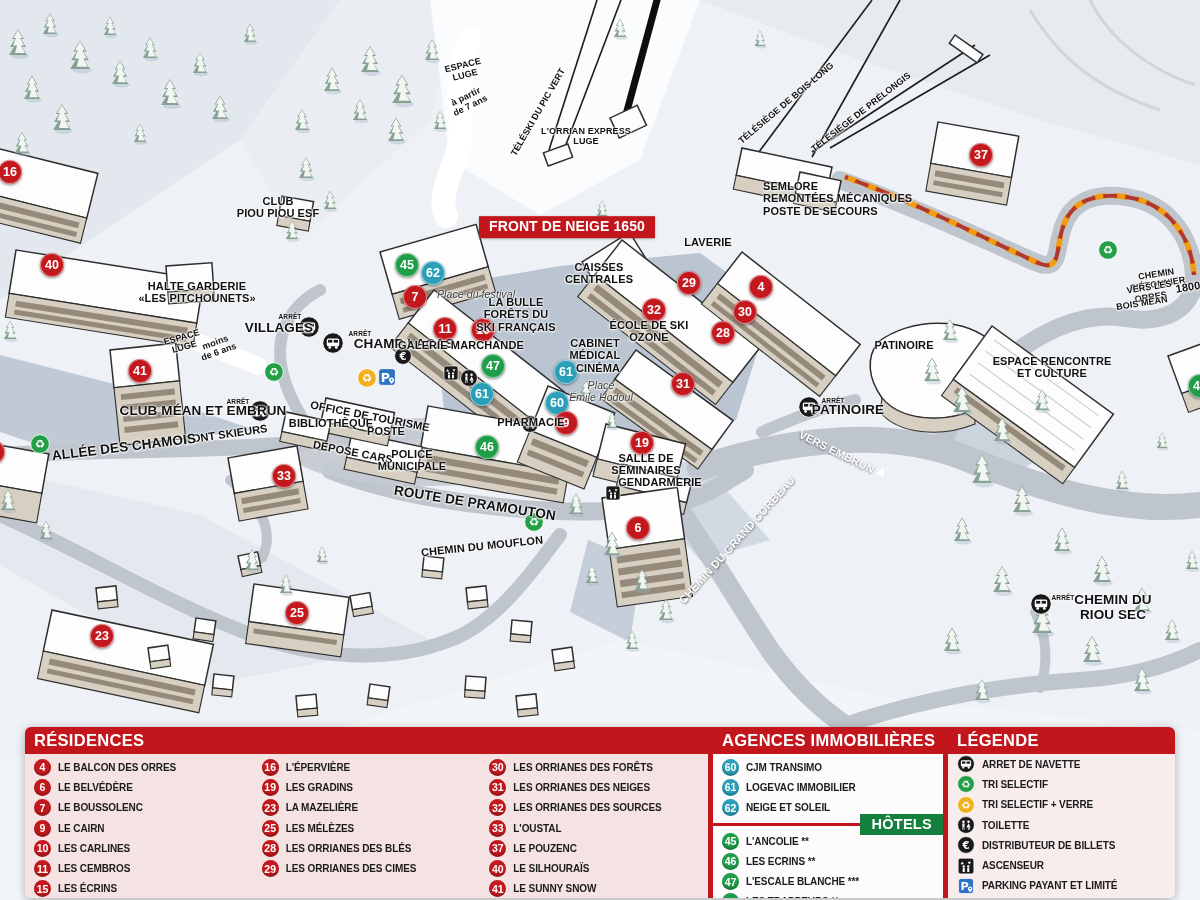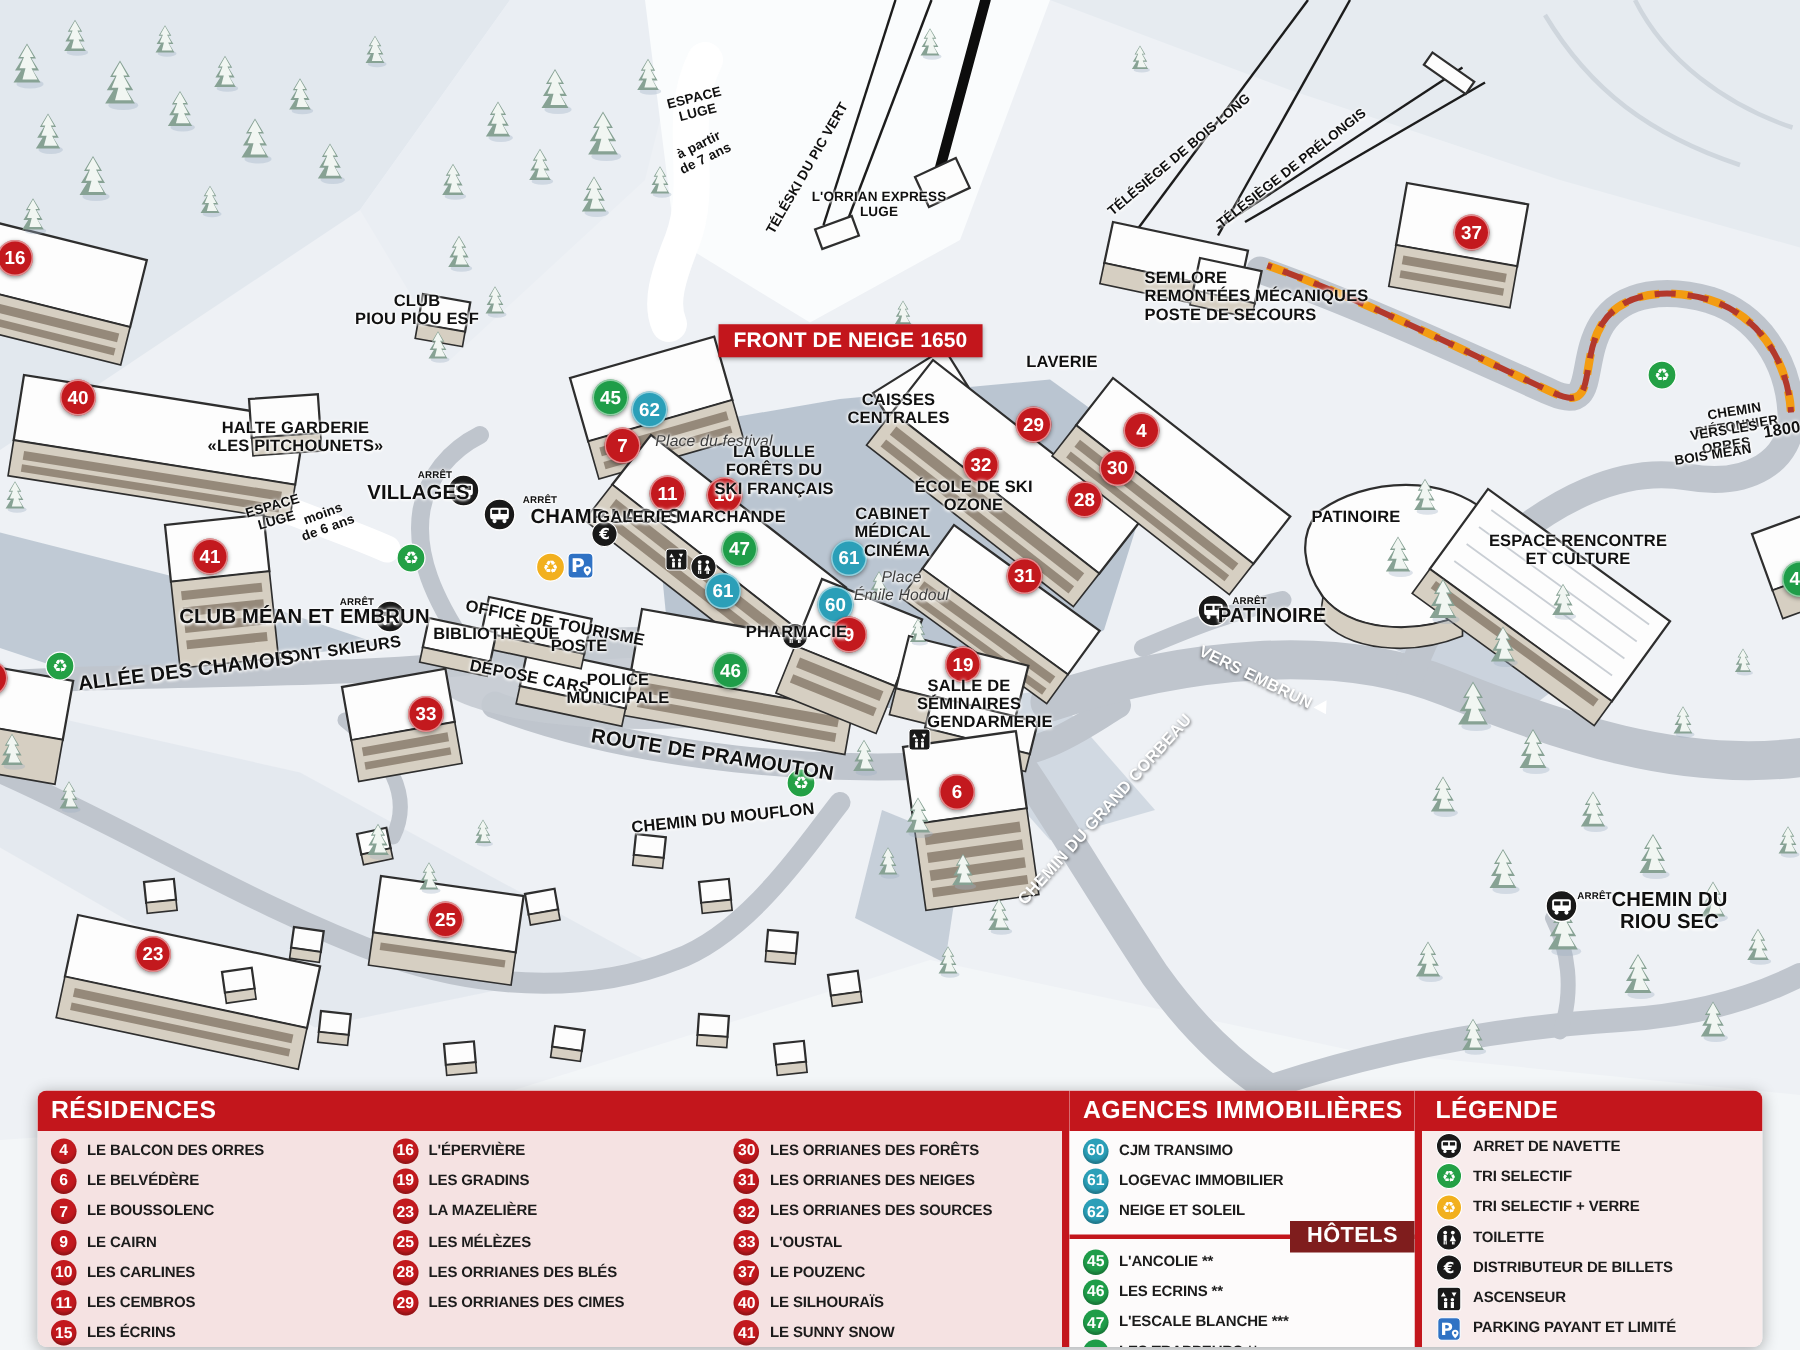--- a/index.html
+++ b/index.html
@@ -52,21 +52,21 @@
     height:27px;display:flex;align-items:center;padding-left:9px;letter-spacing:.3px;}
   .cols{display:flex;padding-top:3px;}
   .col{width:228px;}
   .row{display:flex;align-items:center;height:20.3px;gap:7px;padding-left:9px;}
   .badge{min-width:17px;width:17px;height:17px;border-radius:50%;background:#c3191e;
     color:#fff;font-size:10.5px;font-weight:bold;display:flex;align-items:center;
     justify-content:center;box-shadow:inset 0 -2px 2px rgba(0,0,0,.25);}
   .row .lbl{font-size:10px;font-weight:bold;color:#1b1b1b;letter-spacing:-.1px;}
   .sec.agences .list{padding-top:3px;}
   .hotels-rule{position:relative;height:3px;background:#c3161c;margin:5px 0 2px;}
-  .hotels-bar{position:absolute;right:0;top:-9px;background:#7f1d1d;color:#fff;
+  .hotels-bar{position:absolute;right:0;top:-9px;background:#15803d;color:#fff;
     font-weight:bold;font-size:14.5px;padding:2px 11px 3px;letter-spacing:.3px;}
   .licon{width:18px;height:18px;min-width:18px;line-height:0;}
   .licon svg{width:18px;height:18px;}
 </style>
 </head>
 <body>
 
 <div id="stage">
 
   <svg id="mapart" width="1200" height="900" viewBox="0 0 1200 900">

